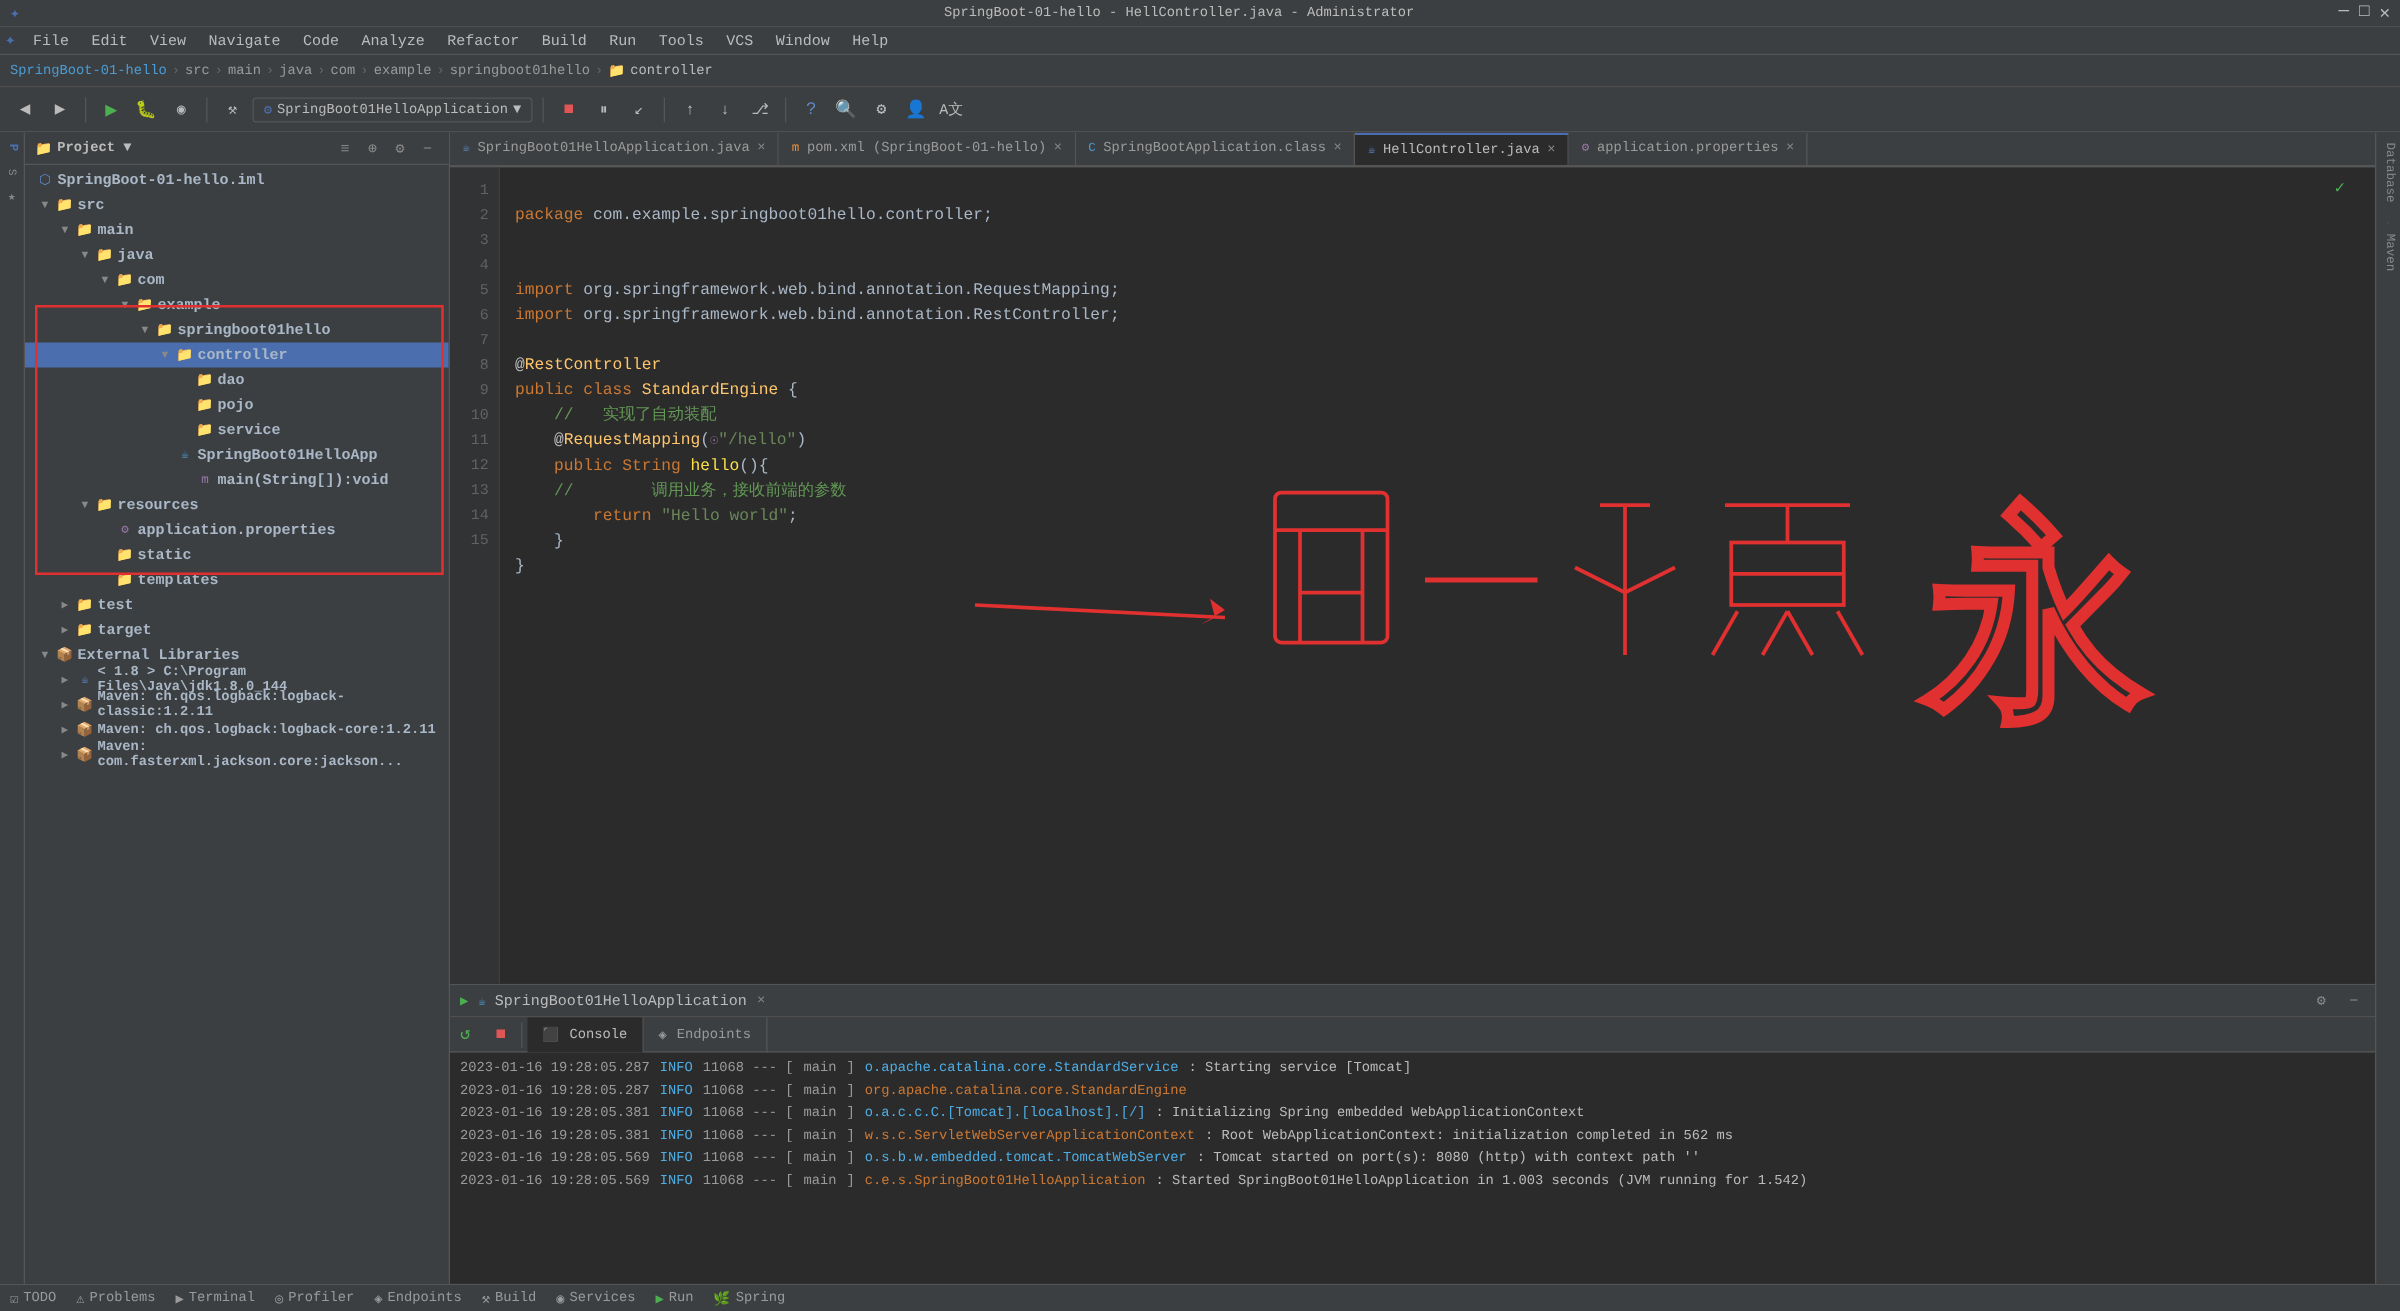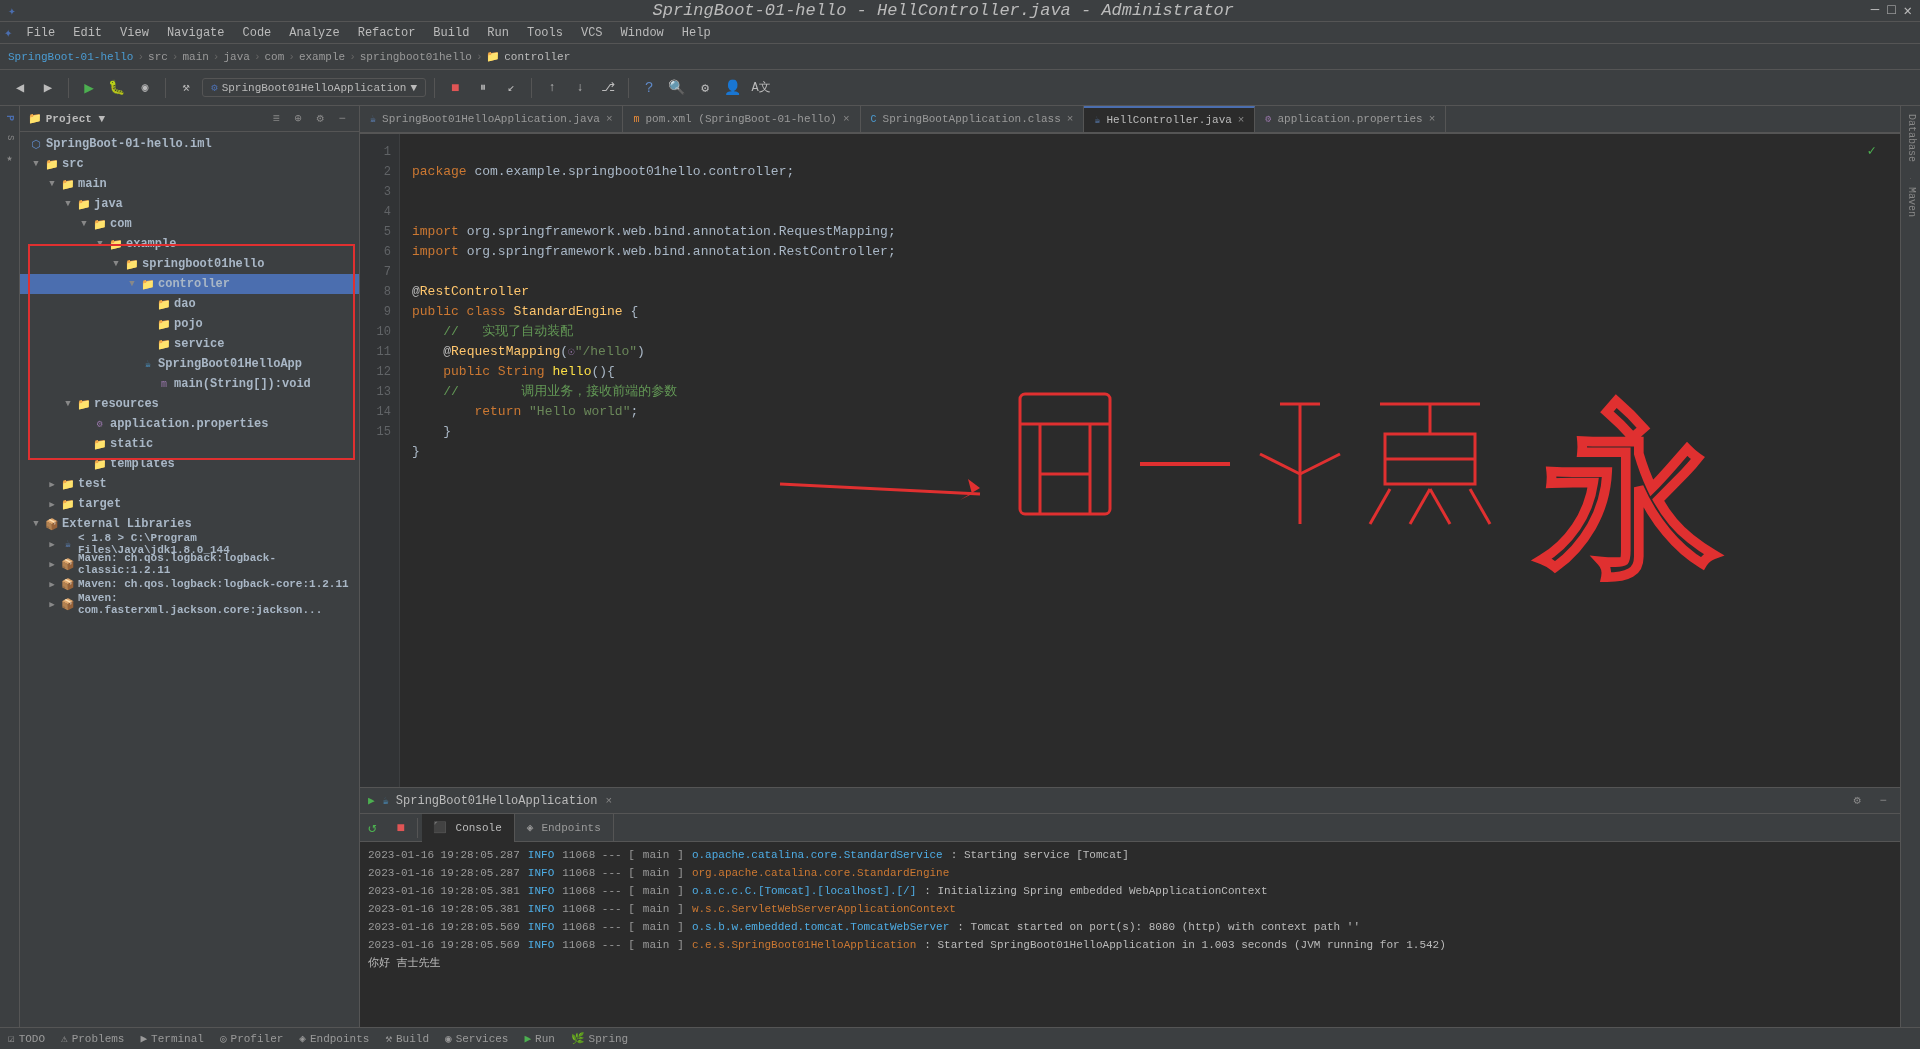--- a/index.html
+++ b/index.html
@@ -24,23 +24,22 @@
       border-bottom: 1px solid #555;
     }
     .title-bar-left {
       display: flex;
       align-items: center;
       gap: 12px;
       font-size: 11px;
       color: #bbb;
     }
     .title-bar-center {
-      font-size: 17px;
-      color: #bbb;
-      font-style: italic;
+      font-size: 11px;
+      color: #bbb;
     }
     .title-bar-right {
       display: flex;
       gap: 8px;
       font-size: 14px;
       color: #bbb;
     }
     .menu-bar {
       height: 22px;
       background: #3c3f41;
@@ -777,42 +776,40 @@
           <span class="log-class-green">o.a.c.c.C.[Tomcat].[localhost].[/]</span>
           <span class="log-msg">: Initializing Spring embedded WebApplicationContext</span>
         </div>
         <div class="log-line">
           <span class="log-time">2023-01-16 19:28:05.381</span>
           <span class="log-info">INFO</span>
           <span class="log-pid">11068 --- [</span>
           <span class="log-thread">main</span>
           <span class="log-pid">]</span>
           <span class="log-class-orange">w.s.c.ServletWebServerApplicationContext</span>
+          <span class="log-msg">: Root WebApplicationContext: initialization completed in 562 ms</span>
         </div>
         <div class="log-line">
           <span class="log-time">2023-01-16 19:28:05.569</span>
           <span class="log-info">INFO</span>
           <span class="log-pid">11068 --- [</span>
           <span class="log-thread">main</span>
           <span class="log-pid">]</span>
           <span class="log-class-green">o.s.b.w.embedded.tomcat.TomcatWebServer</span>
           <span class="log-msg">: Tomcat started on port(s): 8080 (http) with context path ''</span>
         </div>
         <div class="log-line">
           <span class="log-time">2023-01-16 19:28:05.569</span>
           <span class="log-info">INFO</span>
           <span class="log-pid">11068 --- [</span>
           <span class="log-thread">main</span>
           <span class="log-pid">]</span>
           <span class="log-class-orange">c.e.s.SpringBoot01HelloApplication</span>
           <span class="log-msg">: Started SpringBoot01HelloApplication in 1.003 seconds (JVM running for 1.542)</span>
         </div>
-        <div class="log-line">
-          <span style="color:#bbb;">你好 吉士先生</span>
-        </div>
       </div>
     </div>
   </div>
 
   <div class="right-icons">
     <div class="right-icon" style="writing-mode:vertical-rl; font-size:10px; color:#888; cursor:pointer; margin-bottom:8px; padding:4px 2px;">Database</div>
     <div style="width:1px;height:1px;background:#555;margin:4px 0;"></div>
     <div class="right-icon" style="writing-mode:vertical-rl; font-size:10px; color:#888; cursor:pointer; padding:4px 2px;">Maven</div>
   </div>
 

